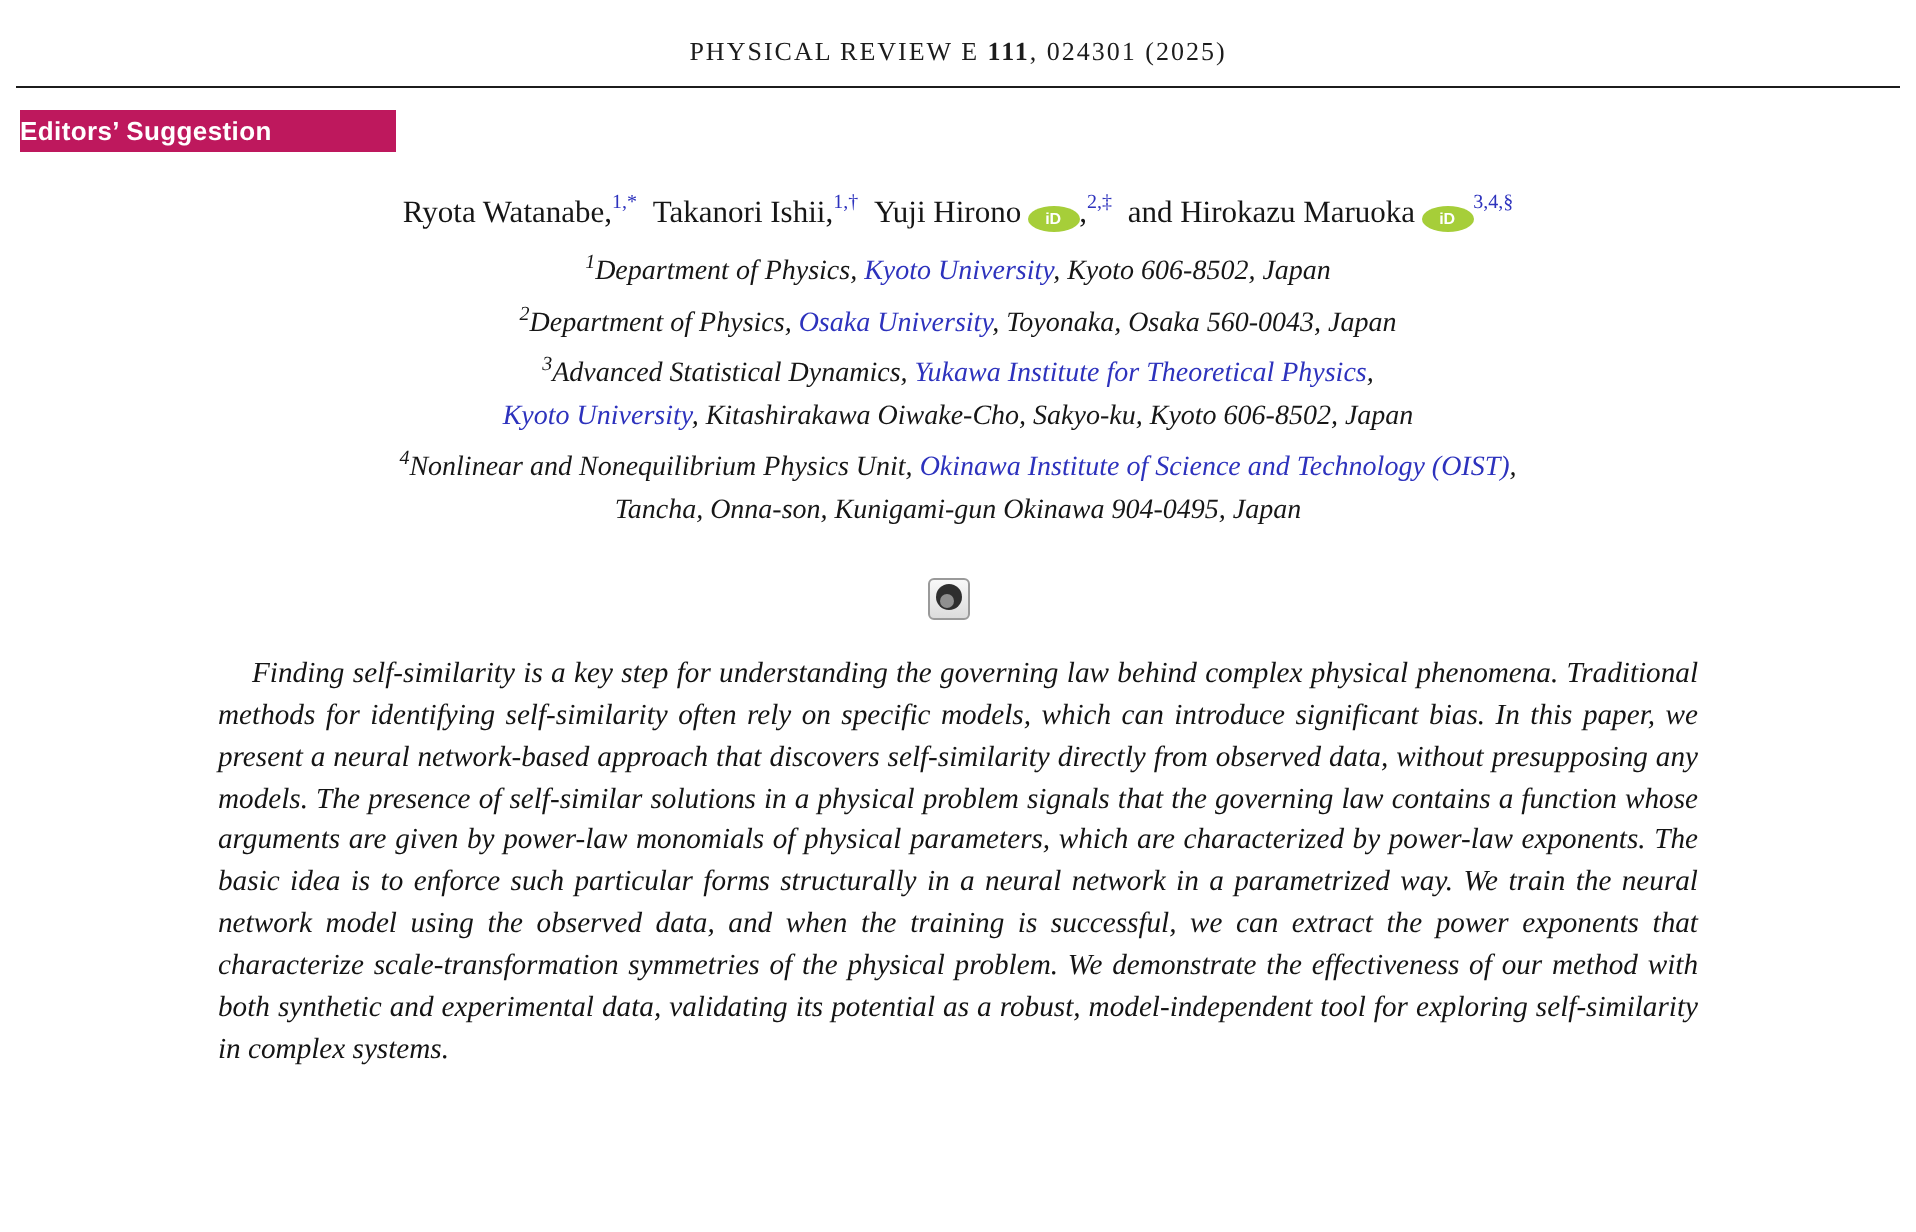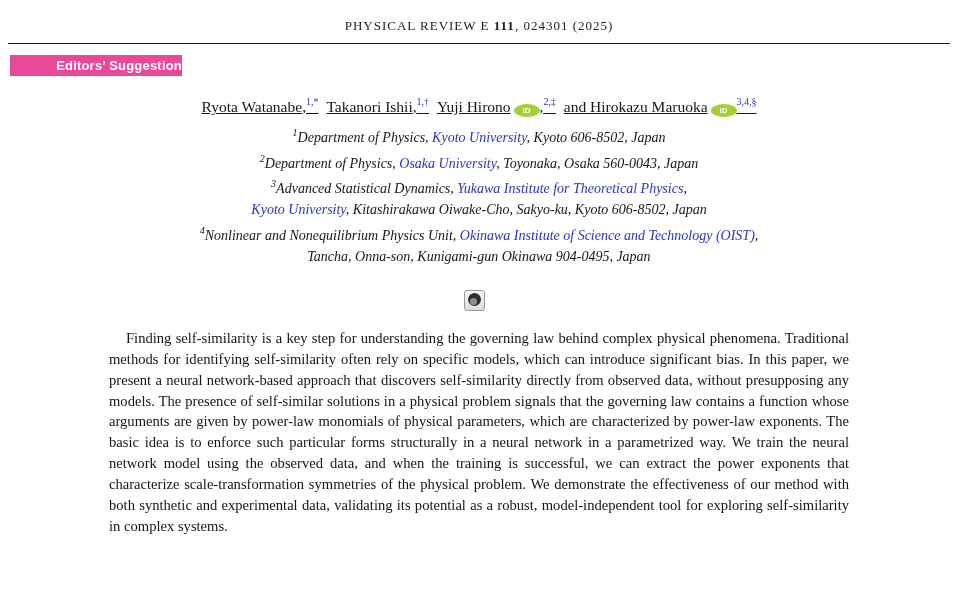--- a/index.html
+++ b/index.html
@@ -22,45 +22,45 @@
   .journal-line b{font-weight:bold;}
   .header-rule{
     border:none;
     border-top:1.6px solid #1c1c1c;
     margin:9px 8px 0 8px;
   }
   
   .badge{
     display:inline-block;
     margin:11px 0 0 10px;
-    background:#ec4899;
+    background:#be185d;
     color:#ffffff;
     font-family:"Liberation Sans", sans-serif;
     font-weight:bold;
     font-size:13px;
     padding:3px 0;
-    width:172px;
-    text-align:right;
+    width:188px;
+    text-align:left;
     letter-spacing:.2px;
   }
   
   .title{
     margin:41px 40px 0 40px;
     text-align:center;
     font-size:19px;
     font-weight:bold;
     color:#111;
   }
   .authors{
     margin:21px 0 0 0;
     text-align:center;
     font-size:15.5px;
     color:#161616;
   }
-  .author{white-space:nowrap;margin:0 2px;text-decoration:underline;}
+  .author{white-space:nowrap;margin:0 2px;}
   sup.mark{
     font-size:10px;
     color:#2d32bd;
     position:relative;top:-1px;
     text-decoration:none;
     cursor:pointer;
   }
   .orcid{
     display:inline-block;
     width:26px;height:13px;
@@ -124,20 +124,21 @@
   }
   
   .abstract{
     width:740px;
     margin:17px auto 0 auto;
     font-size:14.6px;
     line-height:20.9px;
     text-align:justify;
     text-indent:17px;
     color:#141414;
+    font-style:italic;
   }
 </style>
 </head>
 <body>
 
 <div class="page">
 
   
   <div class="journal-line">
     <span>PHYSICAL REVIEW E</span>

